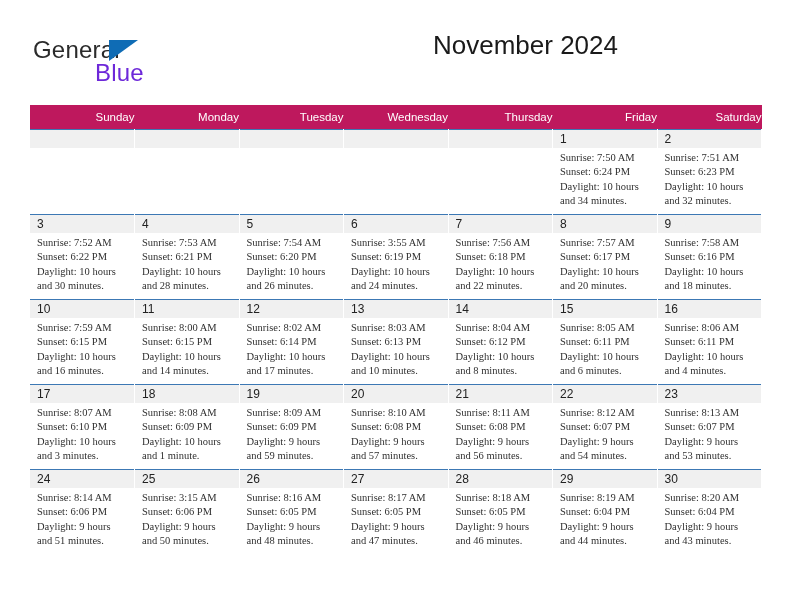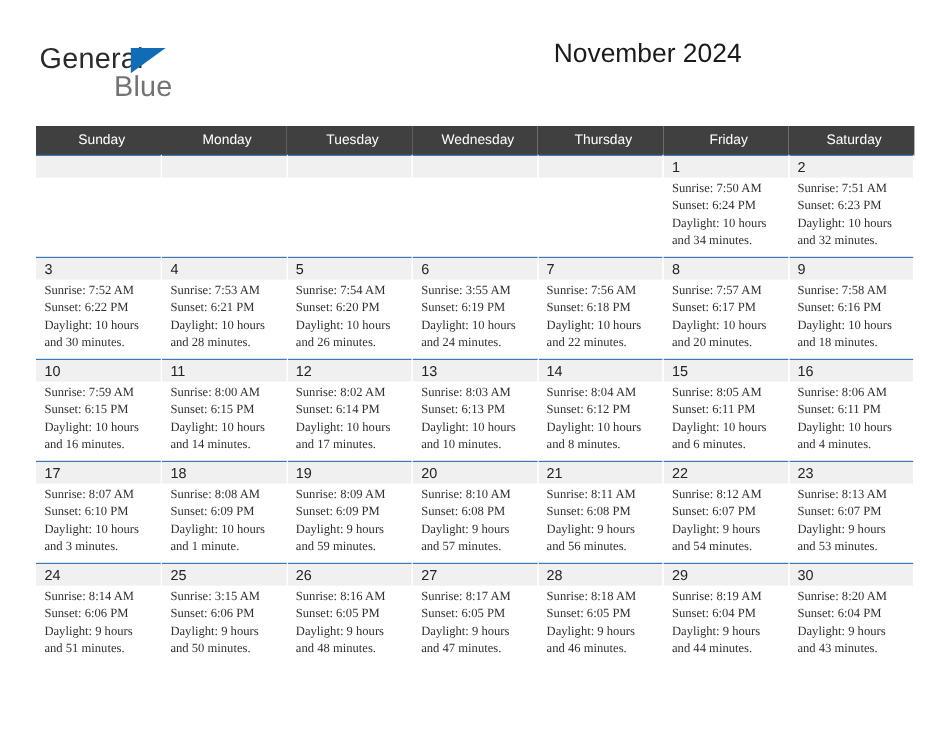--- a/index.html
+++ b/index.html
@@ -52,32 +52,32 @@
     width: 0;
     height: 0;
     border-left: 29px solid #0f6cb5;
     border-bottom: 21px solid transparent;
   }
   .brand-blue {
     position: absolute;
     left: 62px;
     top: 23px;
     font-size: 24px;
-    color: #737373;
+    color: #6d28d9;
     letter-spacing: 0.2px;
   }
 
   .title-block {
     position: absolute;
     right: 0;
     top: 0;
     text-align: right;
   }
   .cal-title {
-    font-size: 22px;
+    font-size: 26px;
     color: #1a1a1a;
     line-height: 34px;
     white-space: nowrap;
   }
   .cal-subtitle {
     font-size: 14.5px;
     color: #1a1a1a;
     line-height: 22px;
     margin-top: 3px;
     white-space: nowrap;
@@ -86,25 +86,25 @@
   
   .calendar {
     position: absolute;
     left: 30px;
     top: 105px;
     width: 732px;
     border-collapse: collapse;
     table-layout: fixed;
   }
   .calendar th {
-    background: #404040;
+    background: #be185d;
     color: #ffffff;
     font-size: 11.5px;
     font-weight: normal;
-    text-align: center;
+    text-align: right;
     padding: 5px 0 6px 5px;
     height: 13px;
     border: none;
   }
   .calendar td {
     width: 104.5px;
     vertical-align: top;
     padding: 0;
     border-top: 1px solid #3c78b4;
     border-right: 1px solid #ffffff;

